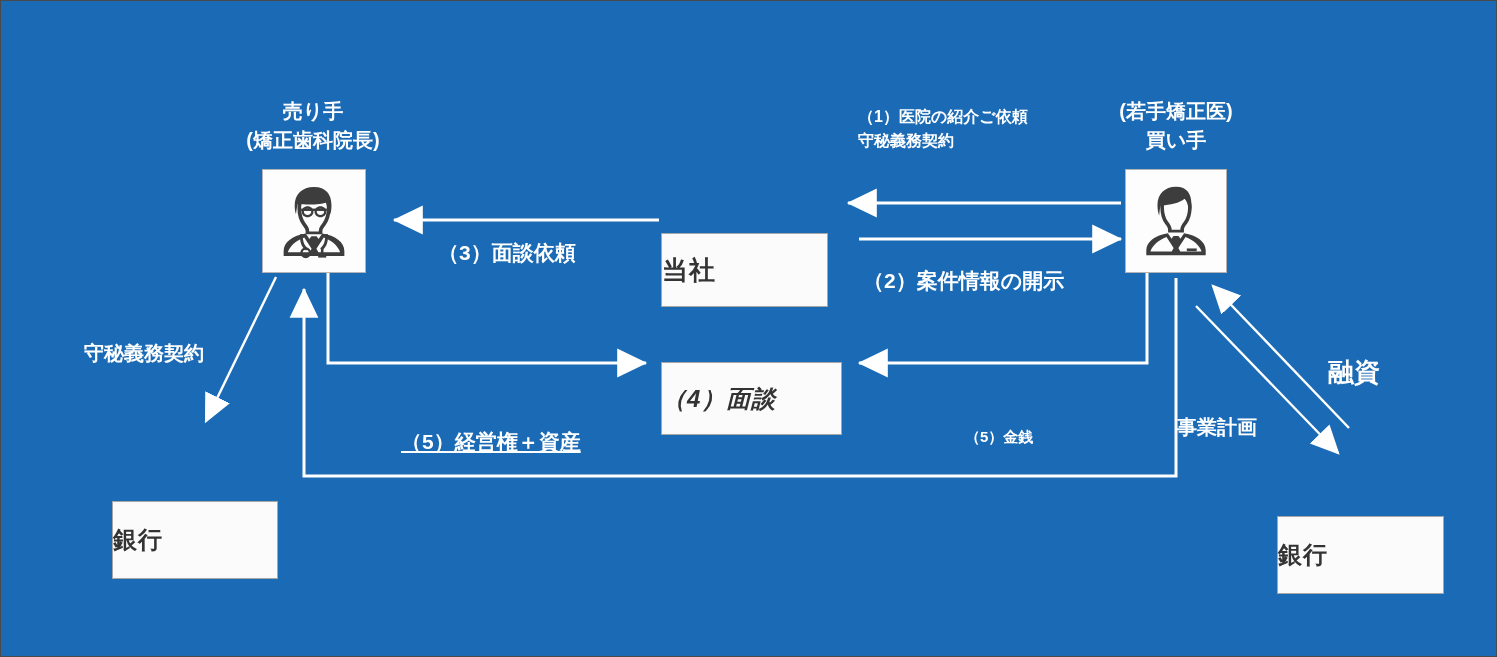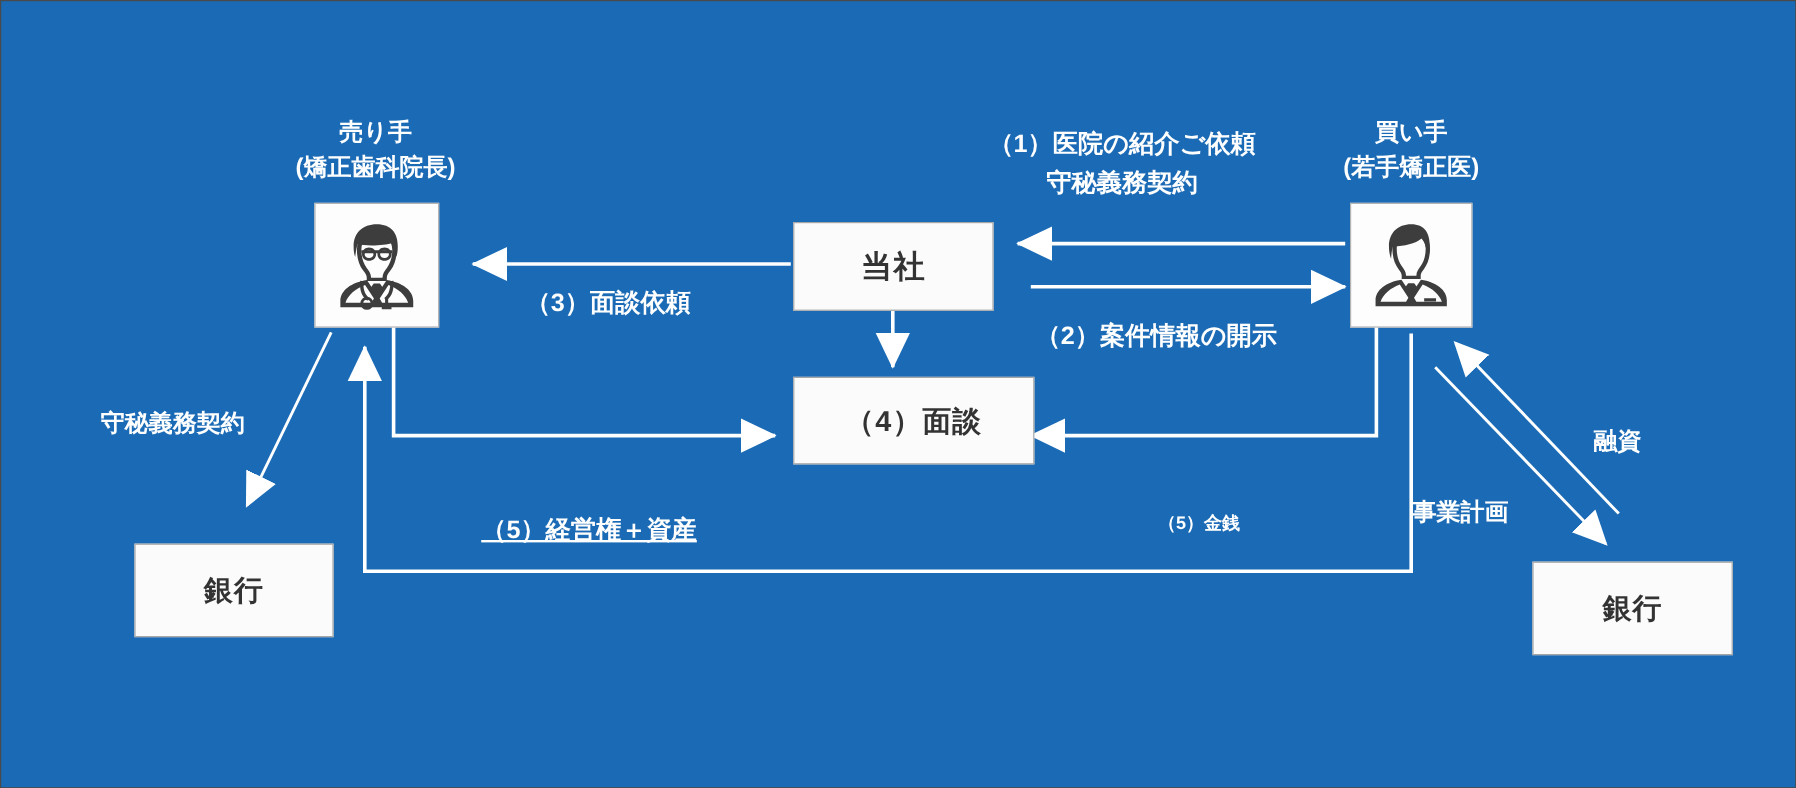--- a/index.html
+++ b/index.html
@@ -23,24 +23,24 @@
     width:1497px;
     height:657px;
   }
   .node{
     position:absolute;
     background:#fbfbfb;
     border:1px solid #a6a6a6;
     box-sizing:border-box;
     display:flex;
     align-items:center;
-    justify-content:center;
     color:#333333;
     font-weight:bold;
     letter-spacing:.04em;
+    margin-top:48px;
   }
   .node .node-label{ white-space:nowrap; }
   .avatar{
     position:absolute;
     background:#fdfdfd;
     border:1px solid #b3b3b3;
     box-sizing:border-box;
     display:flex;
     align-items:center;
     justify-content:center;
@@ -121,22 +121,22 @@
 
         <path d="M38 64.5c-.6 6 .8 12 5.2 15.2l-1.8 2.4c-5.6-4-7.2-11-6.4-18zM62 64.5c.6 6-.8 12-5.2 15.2l1.8 2.4c5.6-4 7.2-11 6.4-18z"></path>
         <circle cx="41" cy="84.5" r="4.6" fill="none" stroke="#3d3d3d" stroke-width="2.6"></circle>
         <path d="M57.5 80h2.8v8h-2.8z"></path>
         <path d="M54.5 87h8.8v2.8h-8.8z"></path>
       </g>
     </svg>
   </div>
 
   <div class="caption" style="left:1058px; top:96px; width:234px; font-size:20px;">
+    <div>(若手矯正医)</div>
     <div>買い手</div>
-    <div>(若手矯正医)</div>
   </div>
 
   <div class="avatar" style="left:1124px; top:168px; width:102px; height:104px;">
     <svg viewBox="0 0 100 100" width="90" height="92">
       <g fill="#3d3d3d">
 
         <path d="M50 12c-12.6 0-20.6 8.2-20.6 20.4 0 4.6.7 8.4 2 11.6.2-4.6.8-8.6 1.8-11.5 9 .2 20.6-2.2 26.4-7.2 3.2 3.4 5 9.6 5.6 18.4 1.4-3.2 2-7 2-11.3C67.2 20.2 62.6 12 50 12z"></path>
 
         <path d="M50 17c-10.2 0-17.4 7-17.4 17.6 0 8 2 14 5.4 18.6 1.9 2.6 3.2 4.2 3.2 6.4v3.2h17.6v-3.2c0-2.2 1.3-3.8 3.2-6.4 3.4-4.6 5.4-10.6 5.4-18.6C67.4 24 60.2 17 50 17zm0 4c8.1 0 13.4 5.4 13.4 13.6 0 7-1.8 12.2-4.6 16.2-2 2.8-4 5.2-4 8.8v.2h-9.6v-.2c0-3.6-2-6-4-8.8-2.8-4-4.6-9.2-4.6-16.2C36.6 26.4 41.9 21 50 21z"></path>
 
@@ -146,44 +146,44 @@
 
         <path d="M62 80.5h11v3H62z"></path>
       </g>
     </svg>
   </div>
 
   <div class="node" style="left:660px; top:184px; width:167px; height:74px; font-size:26px;">
     <span class="node-label">当社</span>
   </div>
 
-  <div class="node" style="left:660px; top:313px; width:201px; height:73px; font-size:24px;">
+  <div class="node" style="left:660px; top:313px; width:181px; height:73px; font-size:24px;font-style:italic;">
     <span class="node-label">（4）面談</span>
   </div>
 
   <div class="node" style="left:111px; top:452px; width:166px; height:78px; font-size:24px;">
     <span class="node-label">銀行</span>
   </div>
 
   <div class="node" style="left:1276px; top:467px; width:167px; height:78px; font-size:24px;">
     <span class="node-label">銀行</span>
   </div>
 
-  <div class="edge-label" style="left:810px; top:104px; width:248px; font-size:21px; text-align:center;">
+  <div class="edge-label" style="left:857px; top:104px; width:248px; font-size:16px; ">
     <div>（1）医院の紹介ご依頼</div>
     <div>守秘義務契約</div>
   </div>
 
   <div class="edge-label" style="left:862px; top:264px; font-size:21px;">（2）案件情報の開示</div>
 
   <div class="edge-label" style="left:437px; top:236px; font-size:21px;text-align:center;">（3）面談依頼</div>
 
   <div class="edge-label" style="left:400px; top:425px; font-size:21px;text-decoration:underline;">（5）経営権＋資産</div>
 
   <div class="edge-label" style="left:964px; top:425px; font-size:15px;">（5）金銭</div>
 
   <div class="edge-label" style="left:83px; top:337px; font-size:20px;">守秘義務契約</div>
 
   <div class="edge-label" style="left:1176px; top:411px; font-size:20px;">事業計画</div>
 
-  <div class="edge-label" style="left:1327px; top:352px; font-size:20px;">融資</div>
+  <div class="edge-label" style="left:1327px; top:352px; font-size:26px;">融資</div>
 
 </div>
 
 </body></html>

